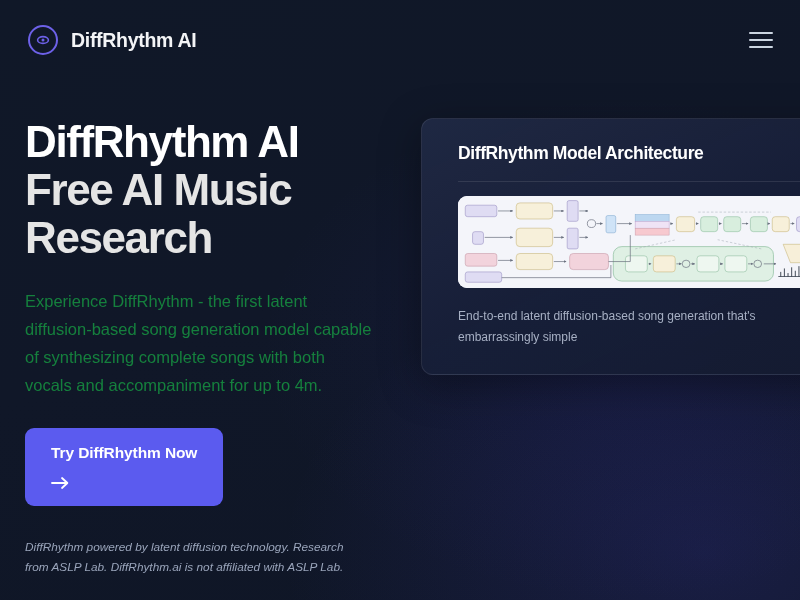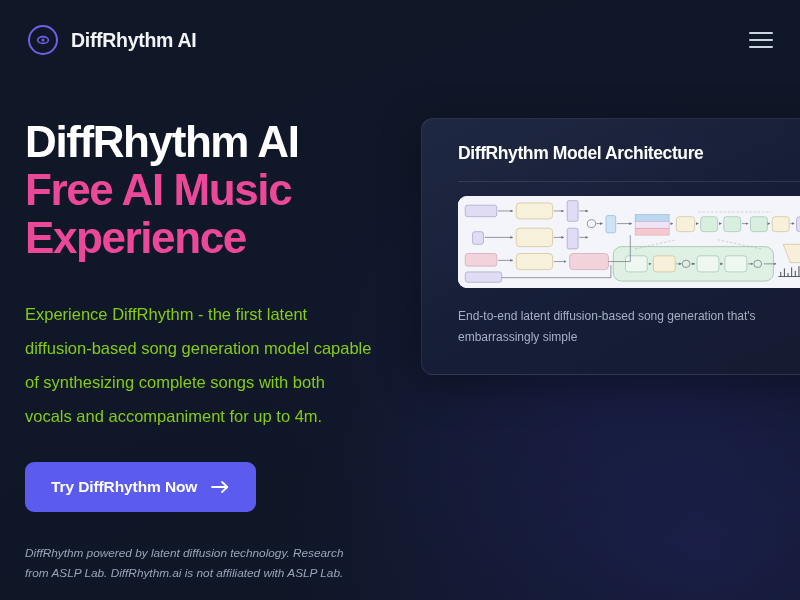--- a/index.html
+++ b/index.html
@@ -103,45 +103,46 @@
     flex: none;
   }
 
   .hero-title {
     font-size: 44px;
     line-height: 48px;
     font-weight: bold;
     letter-spacing: -1.4px;
   }
   .title-line-1 { color: #ffffff; display: block; }
-  .title-accent { color: #ec4899; display: block; }
+  .title-accent { color: #e5e5e5; display: block; }
 
   .hero-desc {
-    margin-top: 35px;
+    margin-top: 25px;
     font-size: 16.5px;
-    line-height: 34px;
-    color: #84cc16;
+    line-height: 28px;
+    color: #15803d;
     max-width: 350px;
   }
 
   .cta {
     margin-top: 29px;
     display: inline-flex;
-    align-items: center;
+    align-items: flex-start;
     gap: 14px;
     background: #5b5bef;
     color: #ffffff;
     border: none;
     border-radius: 9px;
     padding: 16px 26px;
     font-size: 15.5px;
     font-weight: bold;
     font-family: "Liberation Sans", sans-serif;
     cursor: pointer;
     letter-spacing: -0.1px;
+    flex-direction: column;
   }
   .cta .arrow {
     display: inline-flex;
     align-items: center;
   }
 
   .footnote {
     margin-top: 31px;
     font-size: 11.8px;
     line-height: 20px;
@@ -219,21 +220,21 @@
 
   </header>
 
   <main class="main">
 
     <section class="hero">
 
       <h1 class="hero-title">
         <span class="title-line-1">DiffRhythm AI</span>
         <span class="title-accent">Free AI Music</span>
-        <span class="title-accent">Experience</span>
+        <span class="title-accent">Research</span>
       </h1>
 
       <p class="hero-desc">Experience DiffRhythm - the first latent diffusion-based song generation model capable of synthesizing complete songs with both vocals and accompaniment for up to 4m.</p>
 
       <button class="cta">
         <span>Try DiffRhythm Now</span>
         <span class="arrow">
           <svg width="19" height="14" viewBox="0 0 19 14" aria-hidden="true">
             <path d="M1 7 H16" stroke="#ffffff" stroke-width="1.8" stroke-linecap="round"></path>
             <path d="M11 2 L16.4 7 L11 12" fill="none" stroke="#ffffff" stroke-width="1.8" stroke-linecap="round" stroke-linejoin="round"></path>

